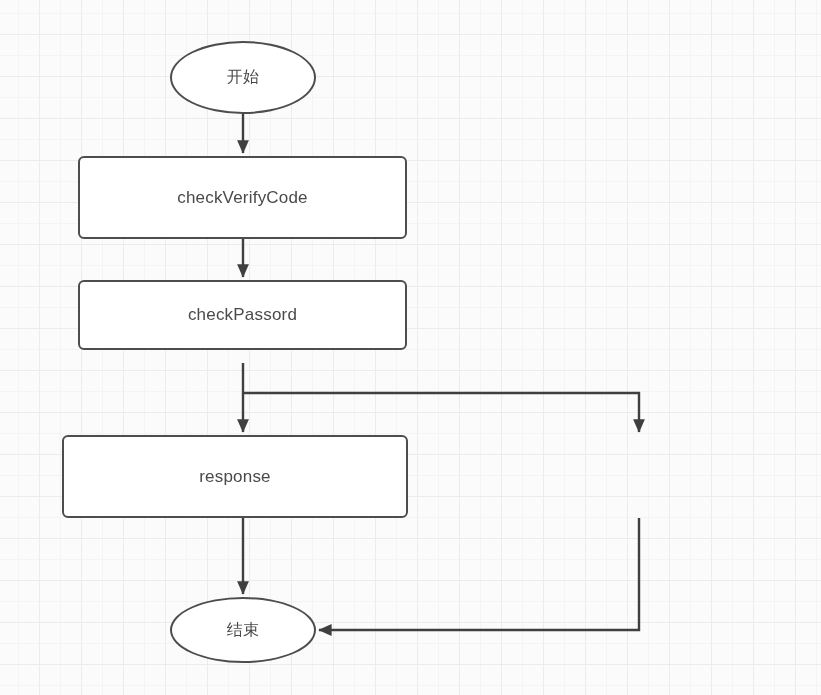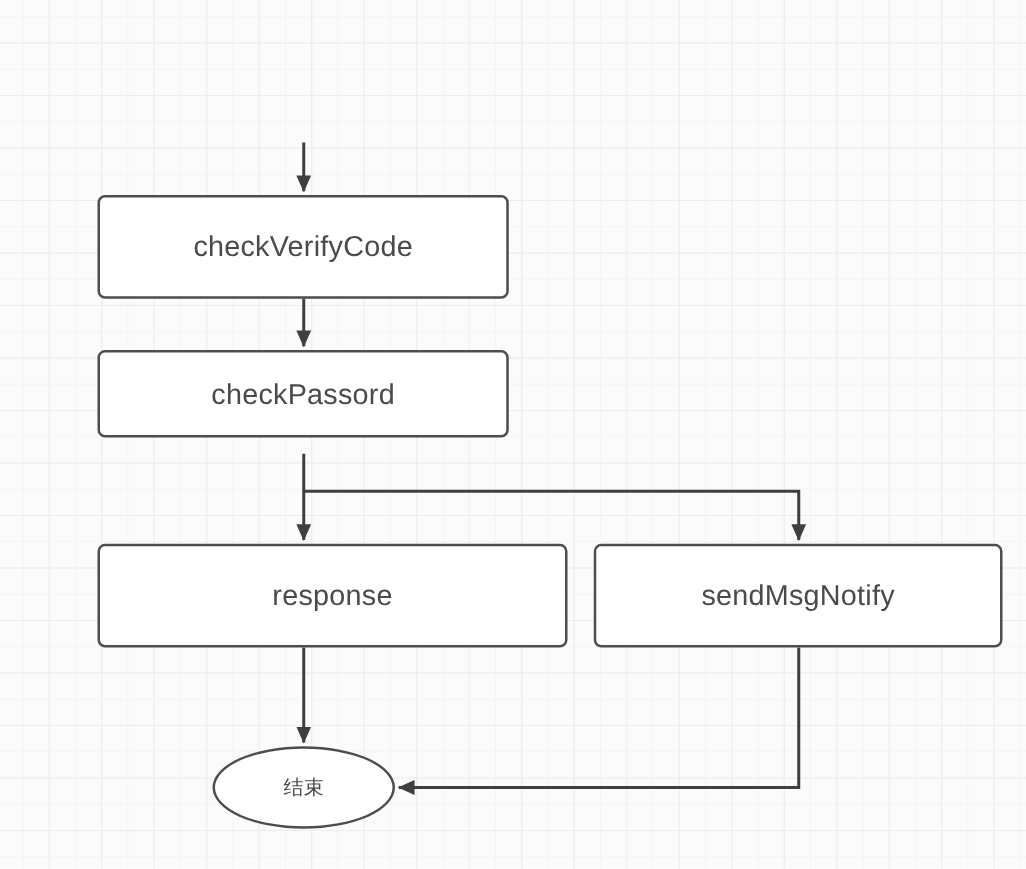--- a/index.html
+++ b/index.html
@@ -31,21 +31,21 @@
   }
   .node {
     position: absolute;
     box-sizing: border-box;
     display: flex;
     align-items: center;
     justify-content: center;
     background: #ffffff;
     border: 2px solid #4d4d4d;
     color: #4a4a4a;
-    font-size: 23px;
+    font-size: 17px;
     letter-spacing: 0.2px;
     z-index: 2;
   }
   .node.process {
     border-radius: 6px;
   }
   .node.terminator {
     border-radius: 50%;
     border-width: 2px;
     font-size: 16px;
@@ -85,35 +85,35 @@
       <path d="M 243 363 L 243 432" marker-end="url(#arrow)"></path>
 
       <path d="M 243 393 L 639 393 L 639 432" marker-end="url(#arrow)"></path>
 
       <path d="M 243 518 L 243 594" marker-end="url(#arrow)"></path>
 
       <path d="M 639 518 L 639 630 L 319 630" marker-end="url(#arrow)"></path>
     </g>
   </svg>
 
+  <div class="node terminator" style="left:170px; top:41px; width:146px; height:73px;">
+    <span class="node-label">开始</span>
+  </div>
 
   <div class="node process" style="left:78px; top:156px; width:329px; height:83px;">
     <span class="node-label">checkVerifyCode</span>
   </div>
 
   <div class="node process" style="left:78px; top:280px; width:329px; height:70px;">
     <span class="node-label">checkPassord</span>
   </div>
 
-  <div class="node process" style="left:78px; top:435px; width:376px; height:83px;">
+  <div class="node process" style="left:62px; top:435px; width:346px; height:83px;">
     <span class="node-label">response</span>
   </div>
 
-  <div class="node process" style="left:475px; top:435px; width:327px; height:83px;">
-    <span class="node-label">sendMsgNotify</span>
-  </div>
 
   <div class="node terminator" style="left:170px; top:597px; width:146px; height:66px;">
     <span class="node-label">结束</span>
   </div>
 
 
 </div>
 
 </body></html>

